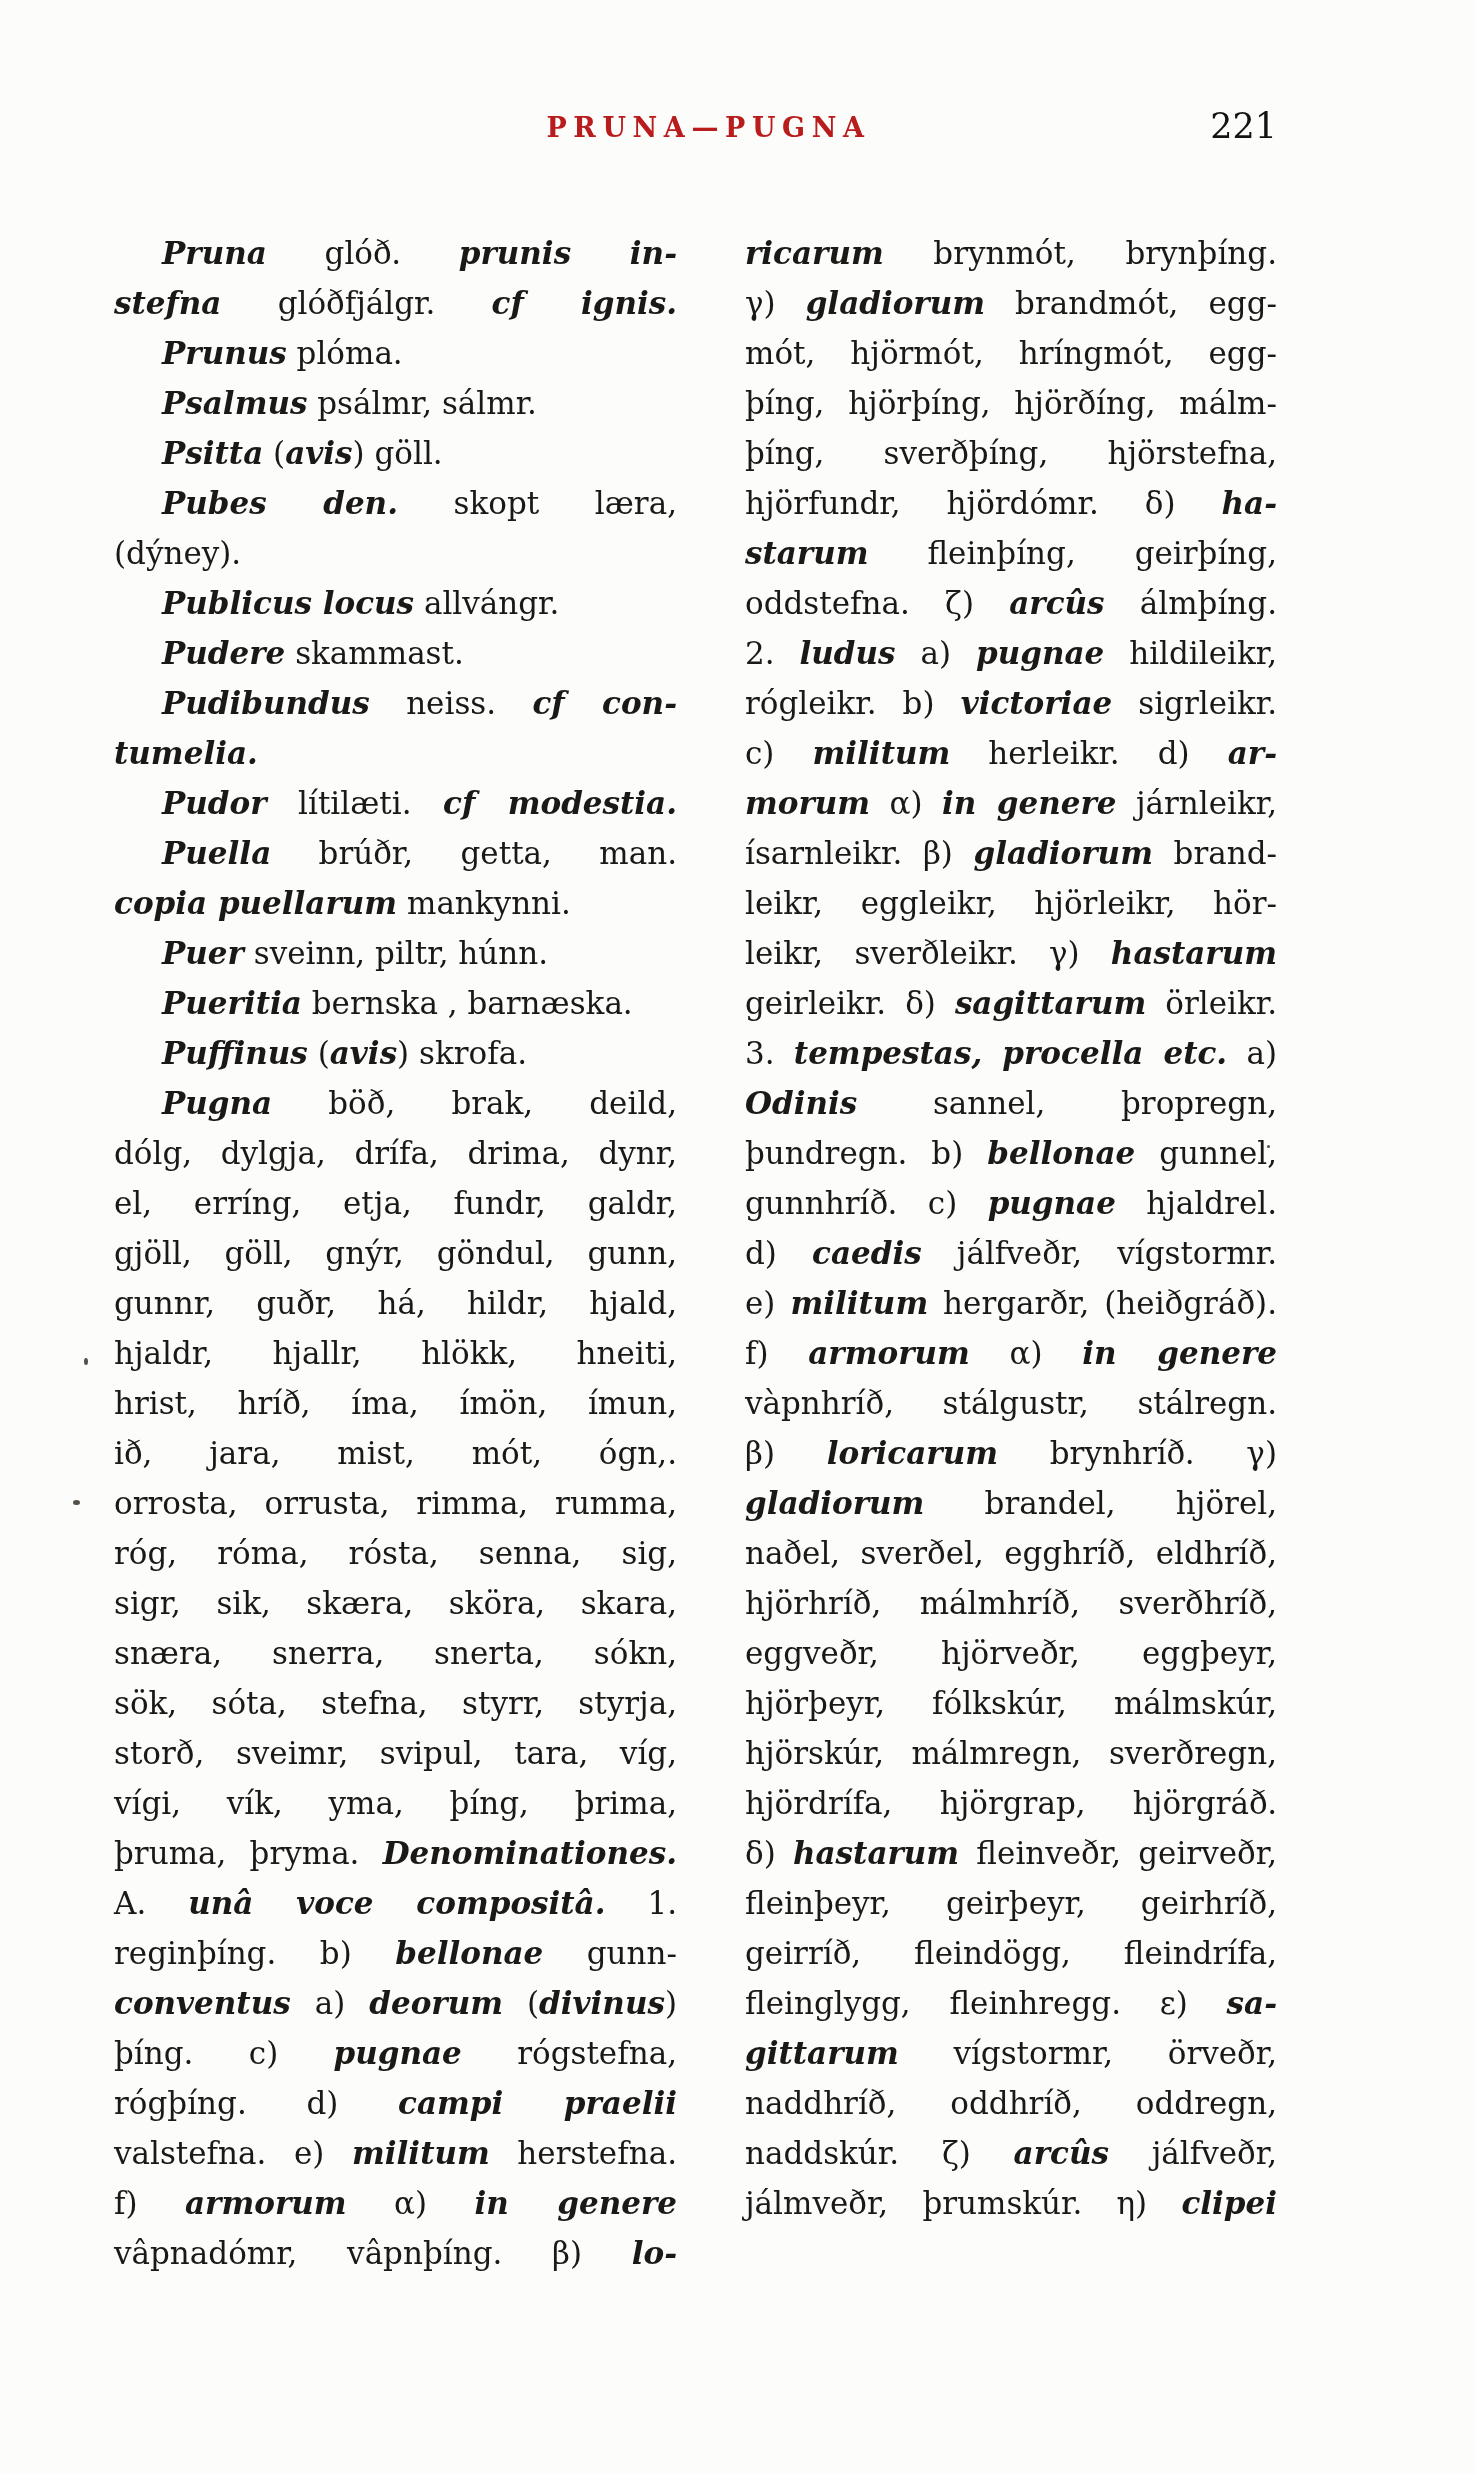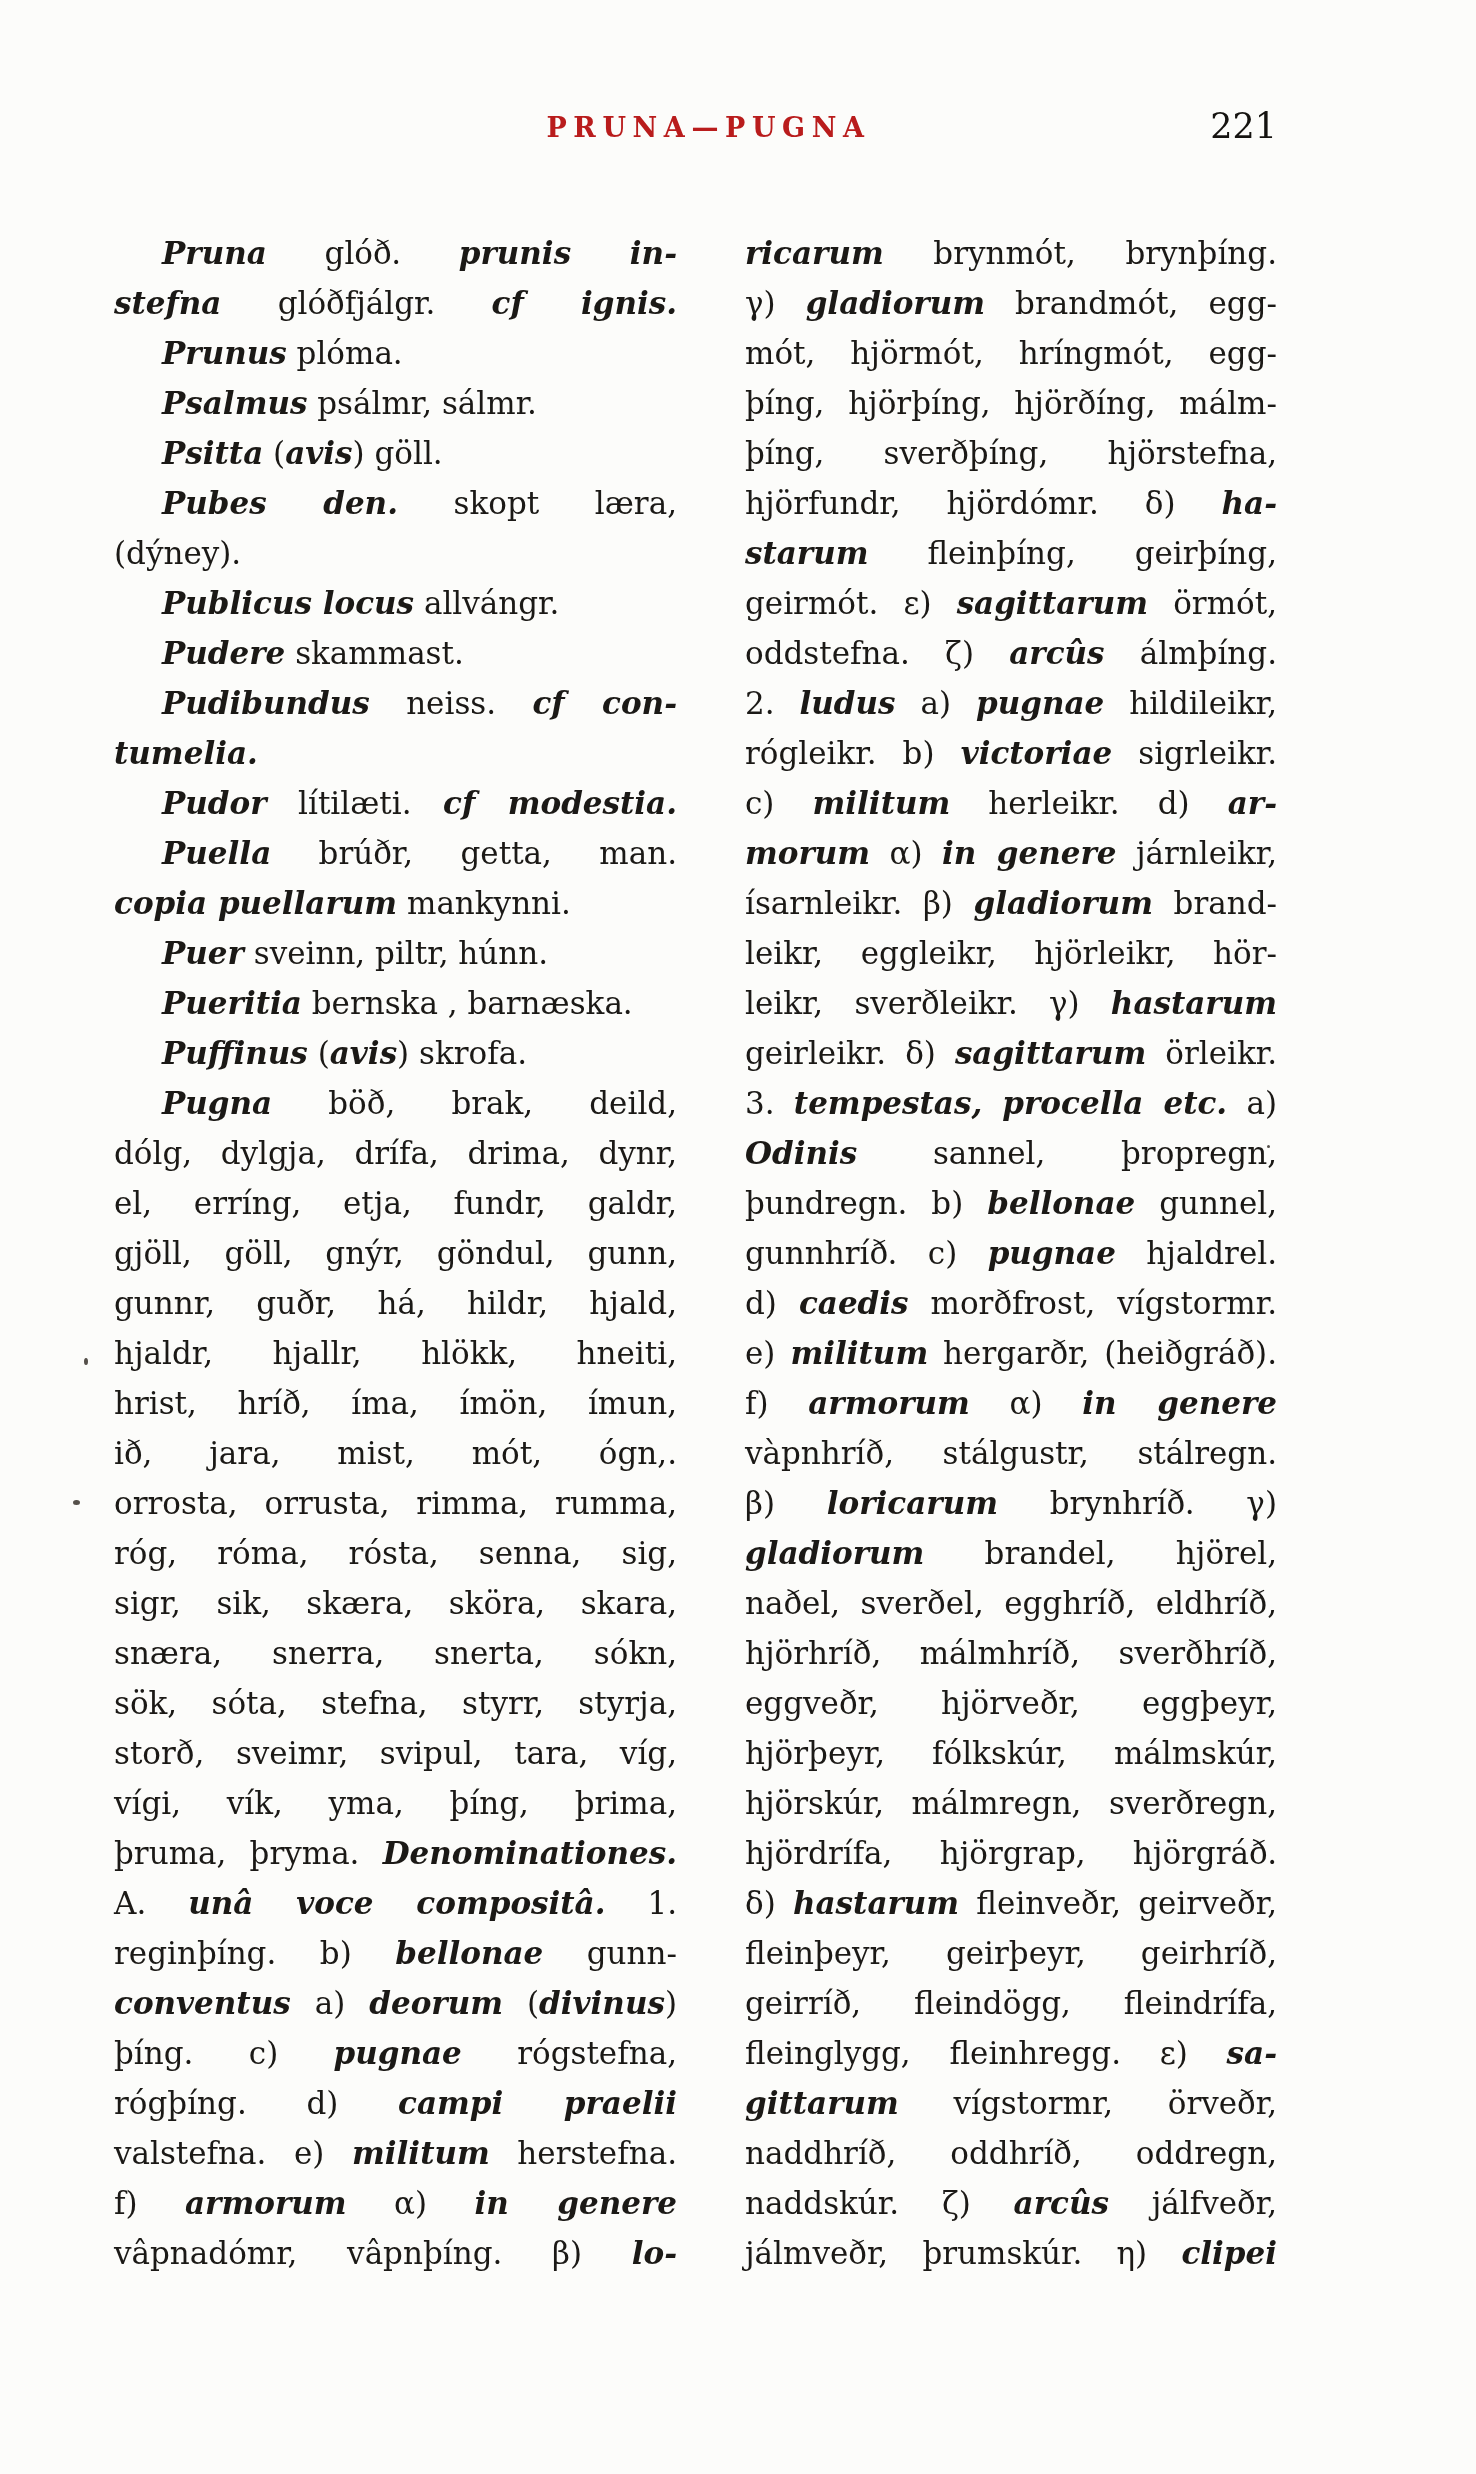--- a/index.html
+++ b/index.html
@@ -101,35 +101,34 @@
     </div>
 
   <div class="col col-right">
       <div class="tl j"><i class="lat">ricarum</i><span> brynmót, brynþíng.</span></div>
       <div class="tl j"><span>γ) </span><i class="lat">gladiorum</i><span> brandmót, egg-</span></div>
       <div class="tl j"><span>mót, hjörmót, hríngmót, egg-</span></div>
       <div class="tl j"><span>þíng, hjörþíng, hjörðíng, málm-</span></div>
       <div class="tl j"><span>þíng, sverðþíng, hjörstefna,</span></div>
       <div class="tl j"><span>hjörfundr, hjördómr. δ) </span><i class="lat">ha-</i></div>
       <div class="tl j"><i class="lat">starum</i><span> fleinþíng, geirþíng,</span></div>
-      <div class="tl j"><span>geirmót. ε) </span><i class="lat">sagittarum</i><span> örmót,</span></div>
       <div class="tl j"><span>oddstefna. ζ) </span><i class="lat">arcûs</i><span> álmþíng.</span></div>
       <div class="tl j"><span>2. </span><i class="lat">ludus</i><span> a) </span><i class="lat">pugnae</i><span> hildileikr,</span></div>
       <div class="tl j"><span>rógleikr. b) </span><i class="lat">victoriae</i><span> sigrleikr.</span></div>
       <div class="tl j"><span>c) </span><i class="lat">militum</i><span> herleikr. d) </span><i class="lat">ar-</i></div>
       <div class="tl j"><i class="lat">morum</i><span> α) </span><i class="lat">in genere</i><span> járnleikr,</span></div>
       <div class="tl j"><span>ísarnleikr. β) </span><i class="lat">gladiorum</i><span> brand-</span></div>
       <div class="tl j"><span>leikr, eggleikr, hjörleikr, hör-</span></div>
       <div class="tl j"><span>leikr, sverðleikr. γ) </span><i class="lat">hastarum</i></div>
       <div class="tl j"><span>geirleikr. δ) </span><i class="lat">sagittarum</i><span> örleikr.</span></div>
       <div class="tl j"><span>3. </span><i class="lat">tempestas, procella etc.</i><span> a)</span></div>
       <div class="tl j"><i class="lat">Odinis</i><span> sannel, þropregn,</span></div>
       <div class="tl j"><span>þundregn. b) </span><i class="lat">bellonae</i><span> gunnel,</span></div>
       <div class="tl j"><span>gunnhríð. c) </span><i class="lat">pugnae</i><span> hjaldrel.</span></div>
-      <div class="tl j"><span>d) </span><i class="lat">caedis</i><span> morðfrost, vígstormr.</span></div>
+      <div class="tl j"><span>d) </span><i class="lat">caedis</i><span> jálfveðr, vígstormr.</span></div>
       <div class="tl j"><span>e) </span><i class="lat">militum</i><span> hergarðr, (heiðgráð).</span></div>
       <div class="tl j"><span>f) </span><i class="lat">armorum</i><span> α) </span><i class="lat">in genere</i></div>
       <div class="tl j"><span>vàpnhríð, stálgustr, stálregn.</span></div>
       <div class="tl j"><span>β) </span><i class="lat">loricarum</i><span> brynhríð. γ)</span></div>
       <div class="tl j"><i class="lat">gladiorum</i><span> brandel, hjörel,</span></div>
       <div class="tl j"><span>naðel, sverðel, egghríð, eldhríð,</span></div>
       <div class="tl j"><span>hjörhríð, málmhríð, sverðhríð,</span></div>
       <div class="tl j"><span>eggveðr, hjörveðr, eggþeyr,</span></div>
       <div class="tl j"><span>hjörþeyr, fólkskúr, málmskúr,</span></div>
       <div class="tl j"><span>hjörskúr, málmregn, sverðregn,</span></div>

